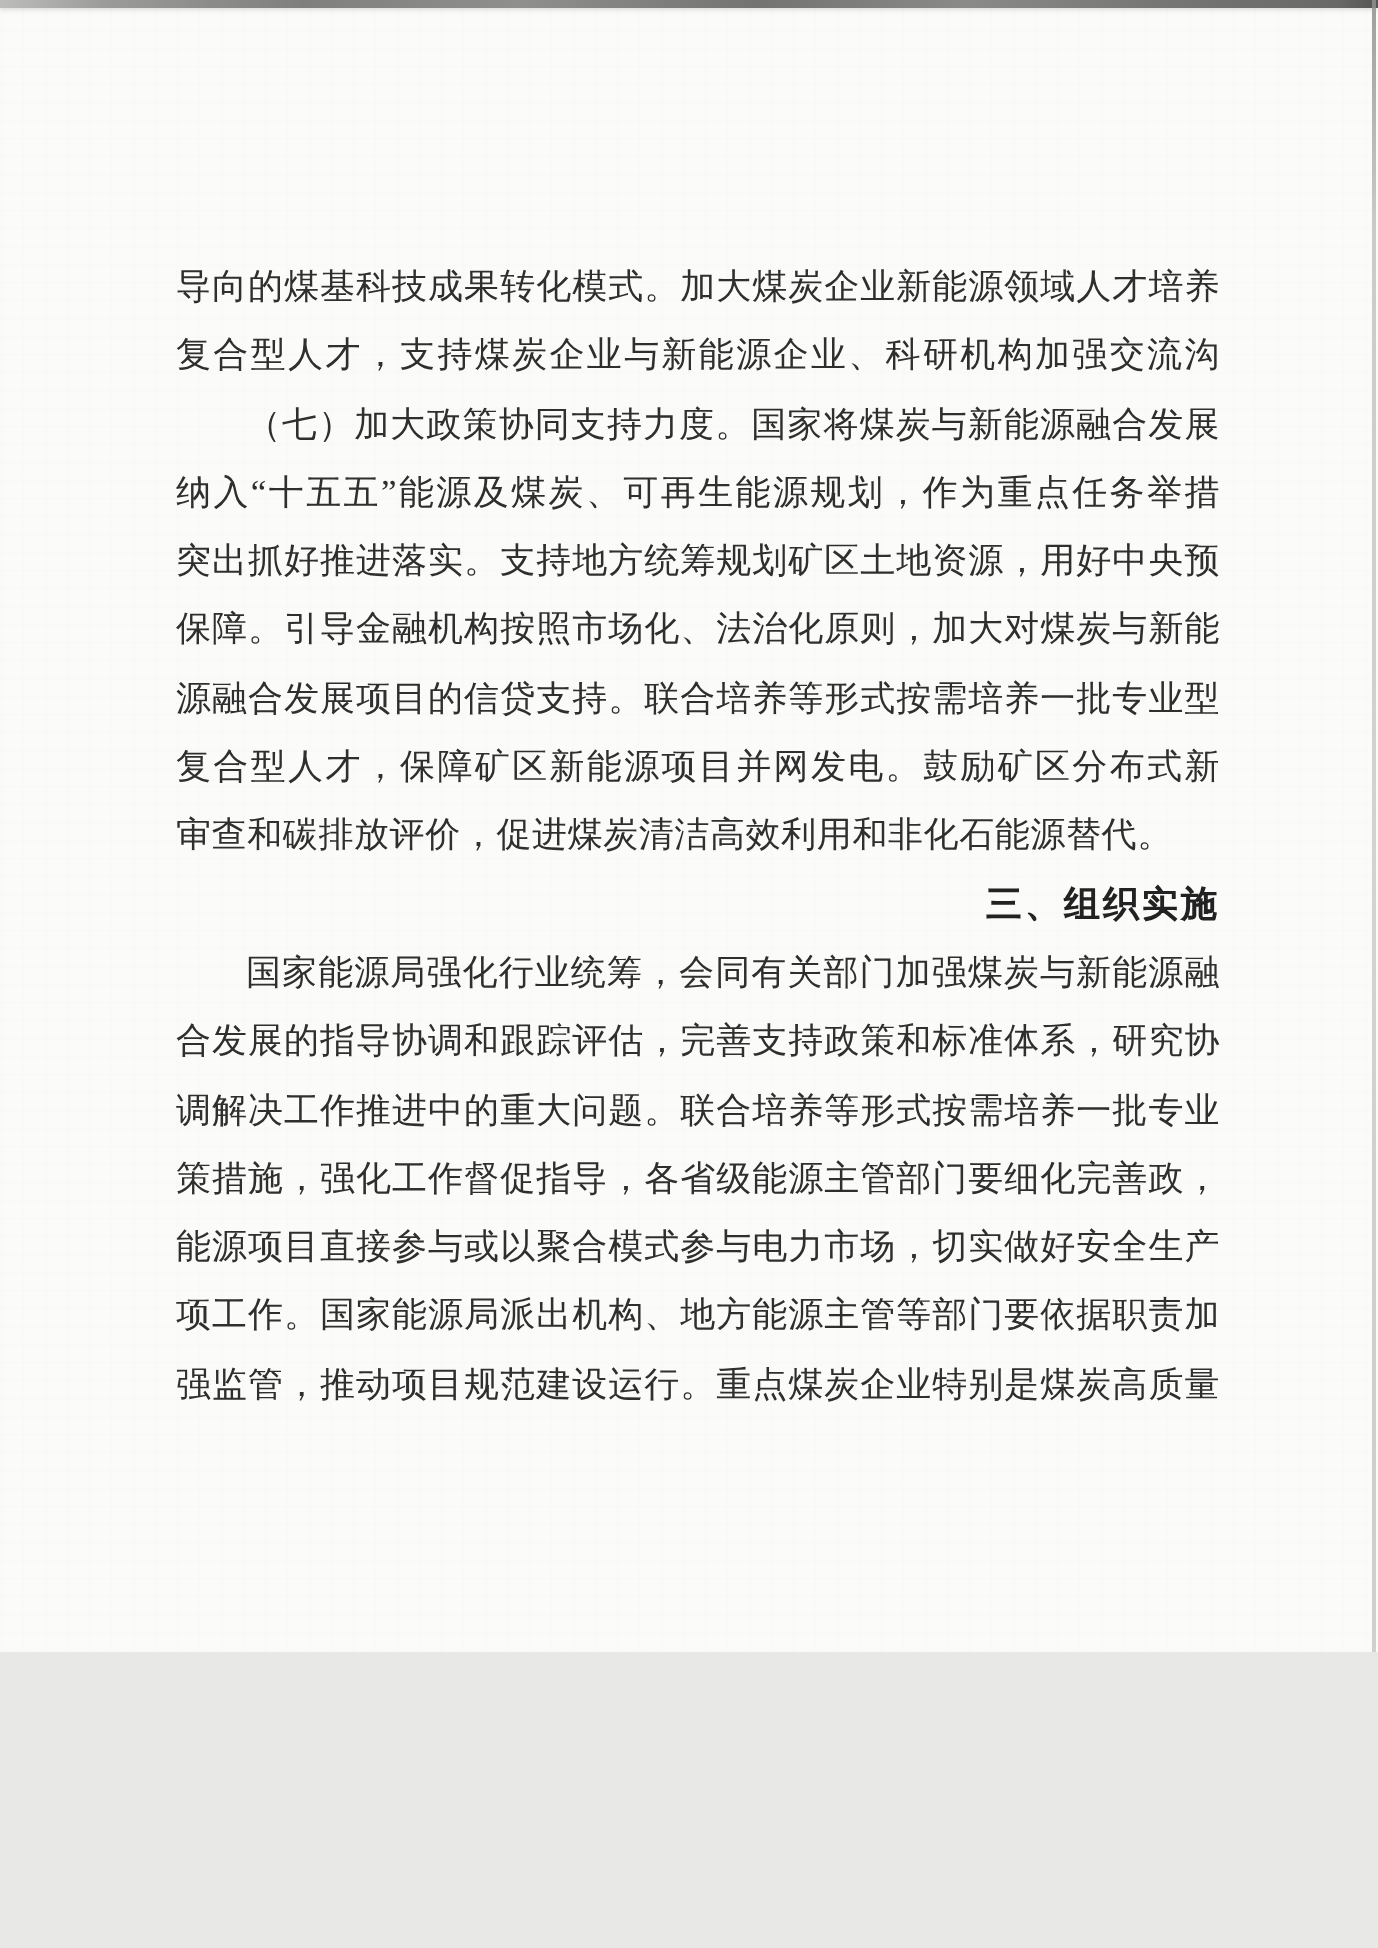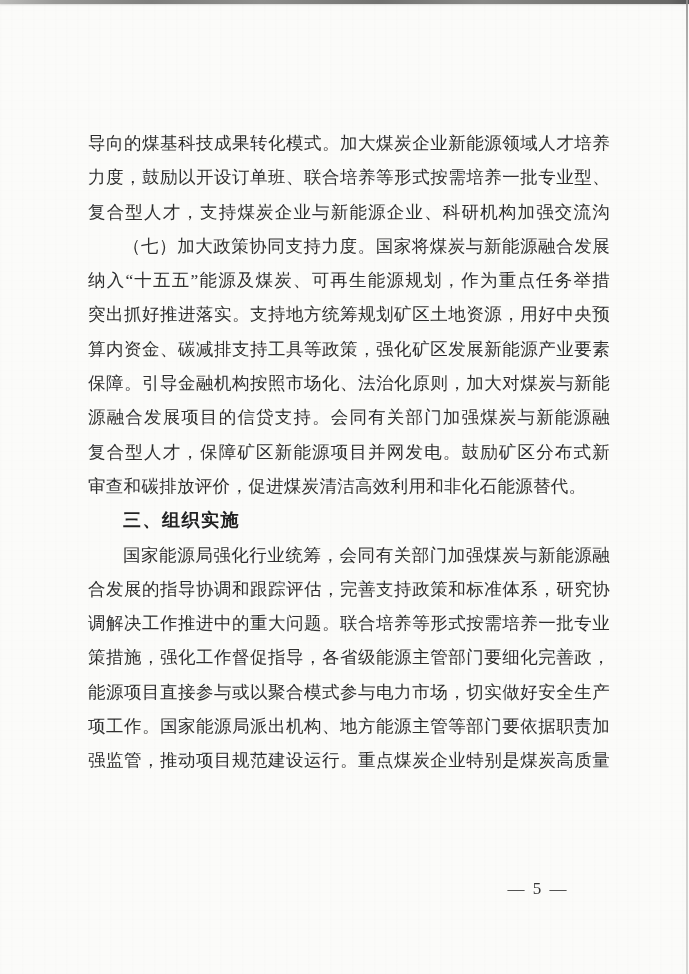--- a/index.html
+++ b/index.html
@@ -3,21 +3,21 @@
 <meta charset="utf-8">
 <style>
   html, body {
     margin: 0;
     padding: 0;
     background: #e8e8e6;
   }
   .page {
     position: relative;
     width: 689px;
-    height: 974px;
+    height: 826px;
     background: #fbfbf9;
     overflow: hidden;
     
     background-image:
       repeating-linear-gradient(0deg,
         rgba(0,0,0,0.008) 0px, rgba(0,0,0,0) 2px, rgba(0,0,0,0) 9px),
       repeating-linear-gradient(90deg,
         rgba(0,0,0,0.006) 0px, rgba(0,0,0,0) 3px, rgba(0,0,0,0) 11px);
     font-family: "Liberation Serif", "DejaVu Serif", serif;
   }
@@ -59,20 +59,21 @@
   }
   
   .jf {
     text-align: justify;
     text-align-last: justify;
     text-justify: inter-character;
   }
   
   .ind {
     text-indent: 35px;
+    text-align: right;
   }
   
   .hd {
     font-family: "Liberation Sans", "DejaVu Sans", sans-serif;
     font-weight: 700;
     font-size: 18px;
     color: #222222;
     letter-spacing: 1.5px;
   }
   .page-number {
@@ -91,28 +92,26 @@
 </head>
 <body>
 
 <div class="page">
 
   <div class="scan-edge-top"></div>
   <div class="scan-edge-right"></div>
 
   <main class="text-block">
     <p class="ln jf">导向的煤基科技成果转化模式。加大煤炭企业新能源领域人才培养</p>
-    <p class="ln jf">力度，鼓励以开设订单班、联合培养等形式按需培养一批专业型、</p>
     <p class="ln jf">复合型人才，支持煤炭企业与新能源企业、科研机构加强交流沟通，</p>
     <p class="ln ind jf">（七）加大政策协同支持力度。国家将煤炭与新能源融合发展</p>
     <p class="ln jf">纳入“十五五”能源及煤炭、可再生能源规划，作为重点任务举措</p>
     <p class="ln jf">突出抓好推进落实。支持地方统筹规划矿区土地资源，用好中央预</p>
-    <p class="ln jf">算内资金、碳减排支持工具等政策，强化矿区发展新能源产业要素</p>
     <p class="ln jf">保障。引导金融机构按照市场化、法治化原则，加大对煤炭与新能</p>
-    <p class="ln jf">源融合发展项目的信贷支持。会同有关部门加强煤炭与新能源融</p>
+    <p class="ln jf">源融合发展项目的信贷支持。联合培养等形式按需培养一批专业型</p>
     <p class="ln jf">复合型人才，保障矿区新能源项目并网发电。鼓励矿区分布式新</p>
     <p class="ln">审查和碳排放评价，促进煤炭清洁高效利用和非化石能源替代。</p>
     <p class="ln ind hd">三、组织实施</p>
     <p class="ln ind jf">国家能源局强化行业统筹，会同有关部门加强煤炭与新能源融</p>
     <p class="ln jf">合发展的指导协调和跟踪评估，完善支持政策和标准体系，研究协</p>
     <p class="ln jf">调解决工作推进中的重大问题。联合培养等形式按需培养一批专业型</p>
     <p class="ln jf">策措施，强化工作督促指导，各省级能源主管部门要细化完善政，</p>
     <p class="ln jf">能源项目直接参与或以聚合模式参与电力市场，切实做好安全生产各</p>
     <p class="ln jf">项工作。国家能源局派出机构、地方能源主管等部门要依据职责加</p>
     <p class="ln jf">强监管，推动项目规范建设运行。重点煤炭企业特别是煤炭高质量</p>

